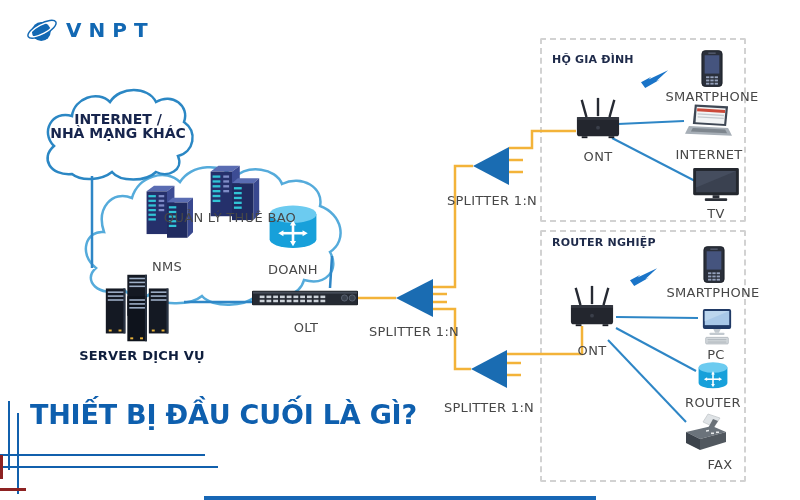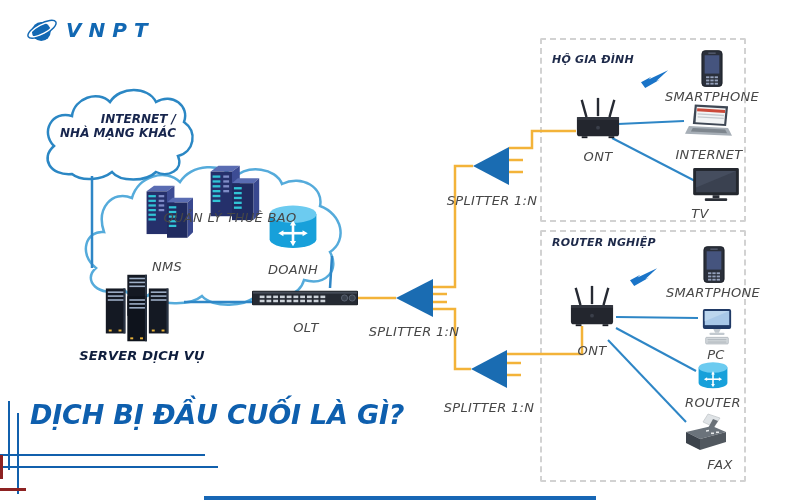--- a/index.html
+++ b/index.html
@@ -1,28 +1,28 @@
 <!DOCTYPE html>
 <html><head>
 <meta charset="utf-8">
 <style>
   html,body{margin:0;padding:0;background:#fff;}
   .stage{position:relative;width:800px;height:500px;background:#ffffff;overflow:hidden;
-         font-family:"DejaVu Sans","Liberation Sans",sans-serif;font-style:italic;}
+         font-family:"DejaVu Sans","Liberation Sans",sans-serif;}
   .zone-box{position:absolute;border:2px dashed #d2d2d2;border-radius:2px;z-index:0;background:transparent;}
   #diagram{position:absolute;left:0;top:0;z-index:1;}
   .icon{position:absolute;z-index:2;}
   .lbl{position:absolute;z-index:3;font-size:13px;color:#474747;letter-spacing:.3px;
        white-space:nowrap;transform:translateX(-50%);}
   .lbl-strong{position:absolute;z-index:3;font-weight:bold;color:#17254d;font-size:11px;
        white-space:nowrap;transform:translateX(-50%);letter-spacing:.2px;}
   .zone-title{position:absolute;z-index:3;font-weight:bold;color:#1e2a4a;font-size:11px;
        letter-spacing:.2px;white-space:nowrap;}
-  .cloud-text{position:absolute;z-index:3;transform:translateX(-50%);text-align:right;
-       font-weight:bold;color:#17254d;font-size:12px;line-height:13.5px;white-space:nowrap;}
+  .cloud-text{position:absolute;z-index:3;transform:translateX(-50%);text-align:center;
+       font-weight:bold;color:#17254d;font-size:14px;line-height:13.5px;white-space:nowrap;}
   .ip-label{font-size:13.5px;}
   .srv-label{font-size:13px;color:#0f1e3d;}
   .brand{position:absolute;left:26px;top:14px;z-index:3;display:flex;align-items:center;}
   .brand-text{color:#1268b3;font-weight:bold;font-size:20px;letter-spacing:7px;margin-left:8px;}
   .deco{position:absolute;z-index:3;background:#1160ad;}
   .deco-maroon{position:absolute;z-index:3;background:#8d2222;}
   .main-title{position:absolute;left:30px;top:399px;z-index:4;font-weight:800;font-size:27px;
        color:#0e5fae;letter-spacing:-.2px;white-space:nowrap;}
   .bottom-bar{position:absolute;left:204px;top:496px;width:392px;height:4px;background:#1767b5;z-index:3;}
 </style>
@@ -370,31 +370,31 @@
   <div class="lbl-strong srv-label" style="left:142px;top:348px;">SERVER DỊCH VỤ</div>
 
   <div class="lbl" style="left:492px;top:193px;">SPLITTER 1:N</div>
   <div class="lbl" style="left:414px;top:324px;">SPLITTER 1:N</div>
   <div class="lbl" style="left:489px;top:400px;">SPLITTER 1:N</div>
 
   <div class="zone-title" style="left:552px;top:53px;">HỘ GIA ĐÌNH</div>
   <div class="lbl" style="left:598px;top:149px;">ONT</div>
   <div class="lbl" style="left:712px;top:89px;">SMARTPHONE</div>
   <div class="lbl" style="left:709px;top:147px;">INTERNET</div>
-  <div class="lbl" style="left:700px;top:206px;">TV</div>
+  <div class="lbl" style="left:716px;top:206px;">TV</div>
 
   <div class="zone-title" style="left:552px;top:236px;">ROUTER NGHIỆP</div>
   <div class="lbl" style="left:592px;top:343px;">ONT</div>
   <div class="lbl" style="left:713px;top:285px;">SMARTPHONE</div>
   <div class="lbl" style="left:716px;top:347px;">PC</div>
   <div class="lbl" style="left:713px;top:395px;">ROUTER</div>
   <div class="lbl" style="left:706px;top:457px;padding-left:28px;">FAX</div>
 
   <div class="deco" style="left:8px;top:401px;width:2px;height:69px;"></div>
   <div class="deco" style="left:17px;top:413px;width:2px;height:81px;"></div>
   <div class="deco" style="left:0;top:454px;width:205px;height:2px;"></div>
   <div class="deco" style="left:0;top:466px;width:218px;height:2px;"></div>
   <div class="deco-maroon" style="left:0;top:455px;width:2.5px;height:24px;"></div>
   <div class="deco-maroon" style="left:0;top:488px;width:26px;height:2.5px;"></div>
-  <div class="main-title">DỊCH BỊ ĐẦU CUỐI LÀ GÌ?</div>
+  <div class="main-title">THIẾT BỊ ĐẦU CUỐI LÀ GÌ?</div>
   <div class="bottom-bar"></div>
 
 </div>
 
 </body></html>

